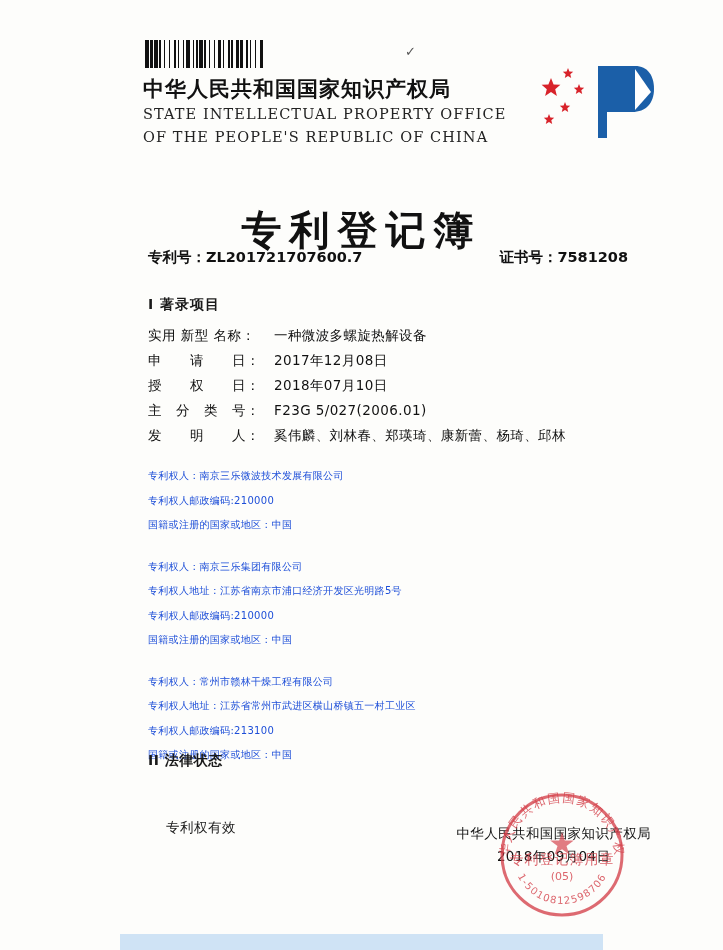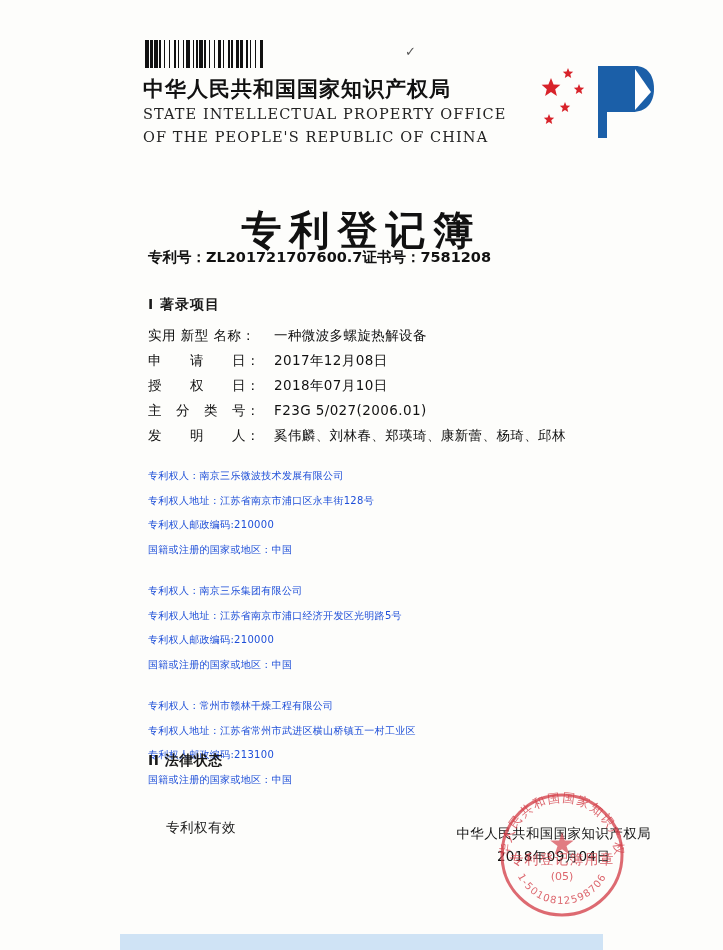--- a/index.html
+++ b/index.html
@@ -88,20 +88,21 @@
     margin-top: 20px;
   }
 
   
   .num-row {
     position: absolute;
     top: 248px;
     left: 148px;
     right: 95px;
     display: flex;
+    justify-content: space-between;
     font-size: 14.5px;
     font-weight: bold;
     color: #111;
   }
 
   
   .sec-1 {
     position: absolute;
     top: 296px;
     left: 148px;
@@ -340,21 +341,20 @@
           <span>明</span>
           <span>人：</span>
         </span>
       <span class="f-val">奚伟麟、刘林春、郑瑛琦、康新蕾、杨琦、邱林</span>
     </div>
   </div>
 
   <div class="holders">
     <div class="holder-block">
       <div class="holder-line">专利权人：南京三乐微波技术发展有限公司</div>
-      <div class="holder-line">专利权人地址：江苏省南京市浦口区永丰街128号</div>
       <div class="holder-line">专利权人邮政编码:210000</div>
       <div class="holder-line">国籍或注册的国家或地区：中国</div>
     </div>
     <div class="holder-block">
       <div class="holder-line">专利权人：南京三乐集团有限公司</div>
       <div class="holder-line">专利权人地址：江苏省南京市浦口经济开发区光明路5号</div>
       <div class="holder-line">专利权人邮政编码:210000</div>
       <div class="holder-line">国籍或注册的国家或地区：中国</div>
     </div>
     <div class="holder-block">

